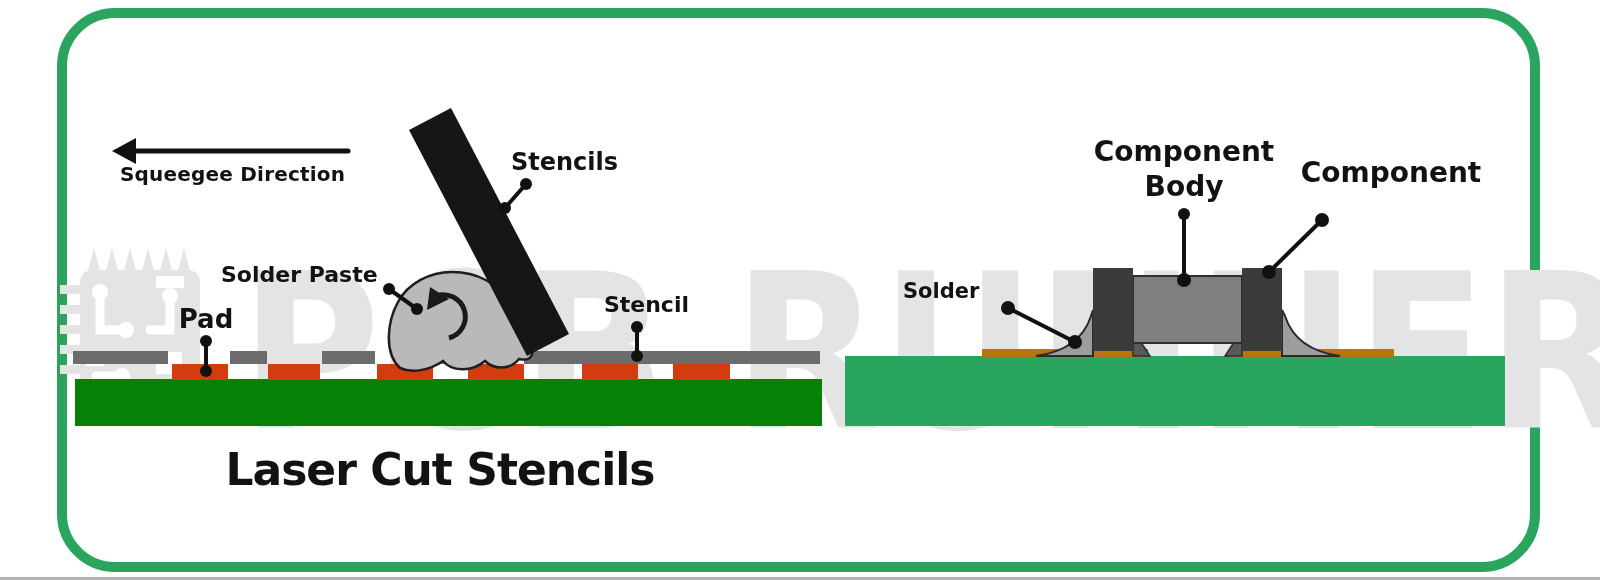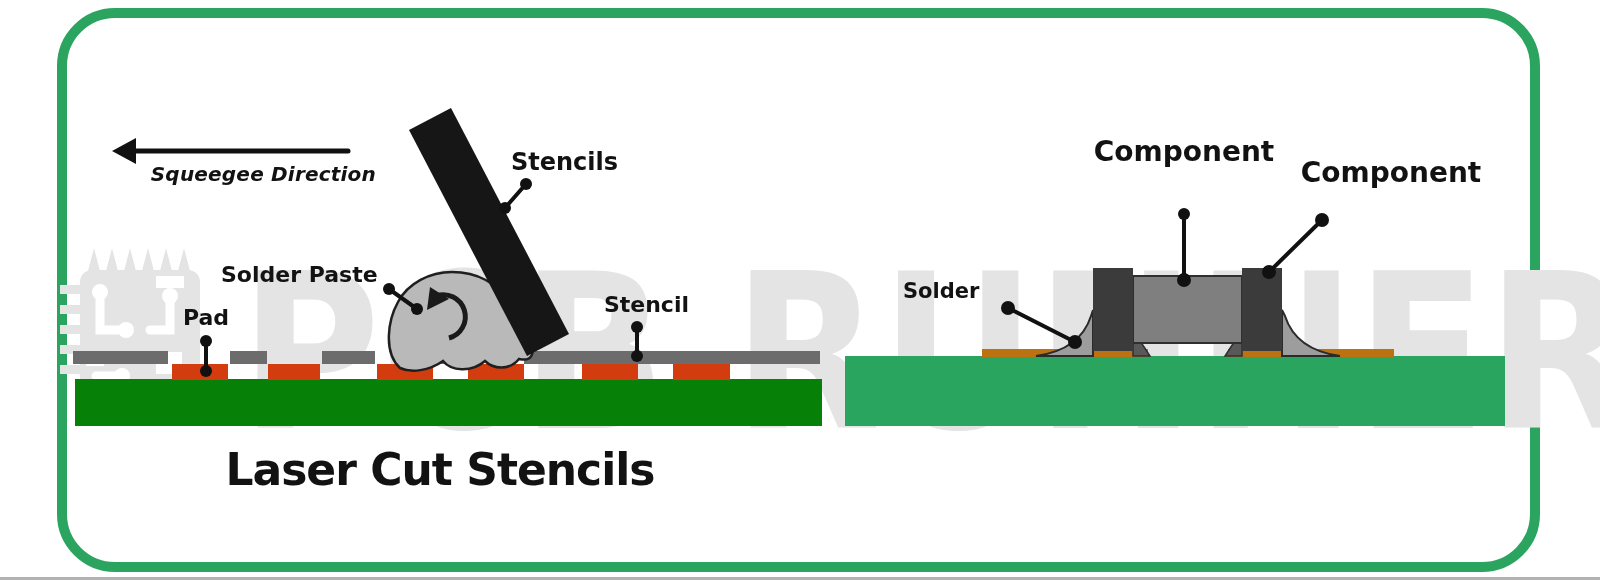--- a/index.html
+++ b/index.html
@@ -5,24 +5,24 @@
   html,body{margin:0;padding:0;background:#fff;}
   #canvas{position:relative;width:1600px;height:580px;background:#ffffff;overflow:hidden;
           font-family:"DejaVu Sans", sans-serif;}
   #frame{position:absolute;left:57px;top:8px;width:1483px;height:564px;
          border:10px solid var(--frame-green,#2aa45f);border-radius:58px;box-sizing:border-box;
          background:#ffffff;}
   #bottom-hairline{position:absolute;left:0;bottom:0;width:1600px;height:3px;background:#b2b2b2;}
   svg.layer{position:absolute;left:0;top:0;z-index:2;}
   .lbl{position:absolute;z-index:5;color:#121212;font-weight:700;line-height:1.15;
        white-space:nowrap;}
-  #lbl-direction{left:120px;top:163px;width:256px;font-size:20px;text-align:right;letter-spacing:.2px;font-style:italic;}
+  #lbl-direction{left:120px;top:163px;width:256px;font-size:20px;text-align:left;letter-spacing:.2px;}
   #lbl-squeegee{left:511px;top:149px;font-size:24px;}
   #lbl-solder-paste{left:221px;top:262px;font-size:22px;}
-  #lbl-pad{left:177px;top:305px;width:58px;font-size:22px;text-align:center;}
+  #lbl-pad{left:177px;top:305px;width:58px;font-size:26px;text-align:center;}
   #lbl-stencil{left:593px;top:280px;width:96px;font-size:22px;text-align:right;margin-top:12px;}
   #lbl-comp-body{left:1088px;top:134px;width:192px;font-size:28px;line-height:35px;text-align:center;}
   #lbl-comp-contact{left:1295px;top:156px;width:192px;font-size:28px;line-height:34px;text-align:center;}
   #lbl-solder{left:903px;top:279px;font-size:21px;}
   .title{position:absolute;z-index:5;color:#121212;font-weight:800;font-size:44px;
          letter-spacing:-1px;text-align:center;white-space:nowrap;}
   #title-left{left:190px;top:444px;width:500px;}
   #title-right{left:845px;top:444px;width:660px;}
 </style>
 </head>
@@ -144,20 +144,21 @@
   </svg>
 
   <div class="lbl" id="lbl-direction">Squeegee Direction</div>
   <div class="lbl" id="lbl-squeegee">Stencils</div>
   <div class="lbl" id="lbl-solder-paste">Solder Paste</div>
   <div class="lbl" id="lbl-pad">Pad</div>
   <div class="lbl" id="lbl-stencil">Stencil</div>
 
   <div class="lbl" id="lbl-comp-body">
     <div>Component</div>
+    <div>Body</div>
   </div>
   <div class="lbl" id="lbl-comp-contact">
     <div>Component</div>
   </div>
   <div class="lbl" id="lbl-solder">Solder</div>
 
   <div class="title" id="title-left">Laser Cut Stencils</div>
 
   <div id="bottom-hairline"></div>
 </div>

